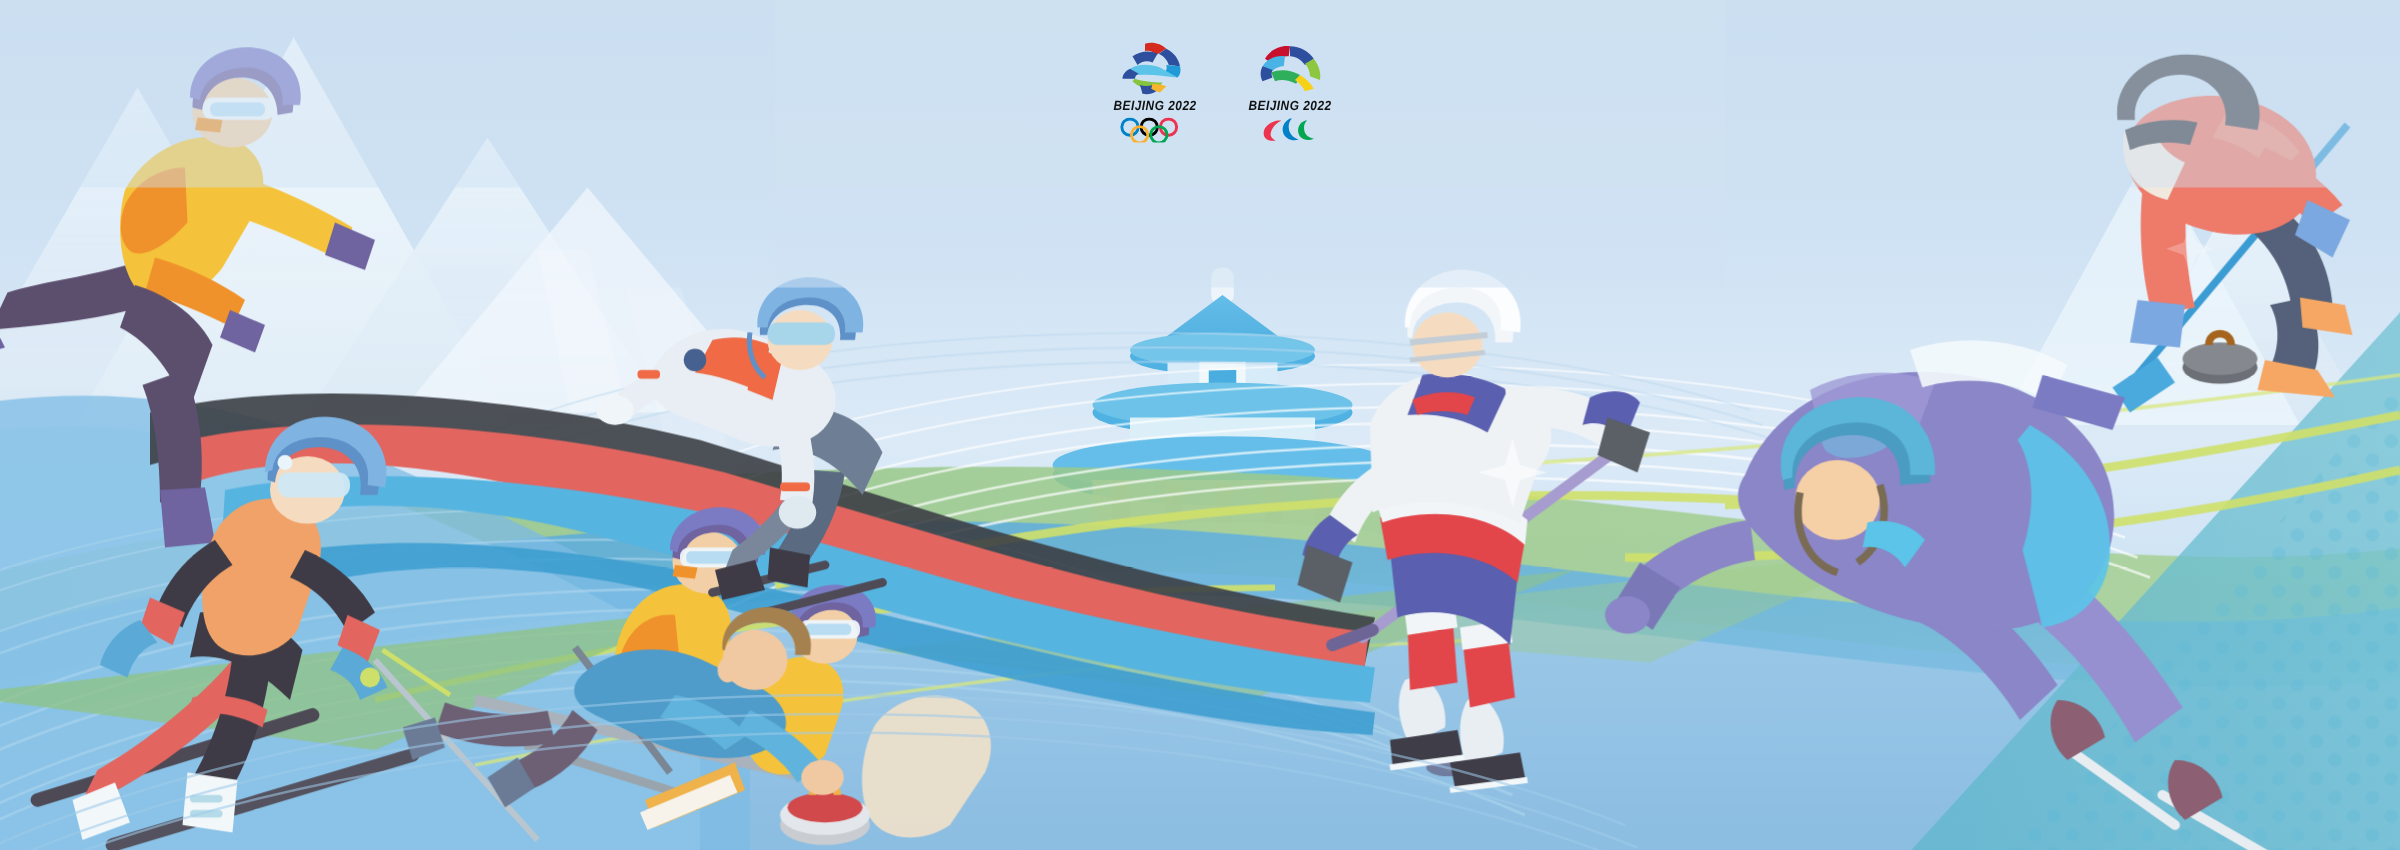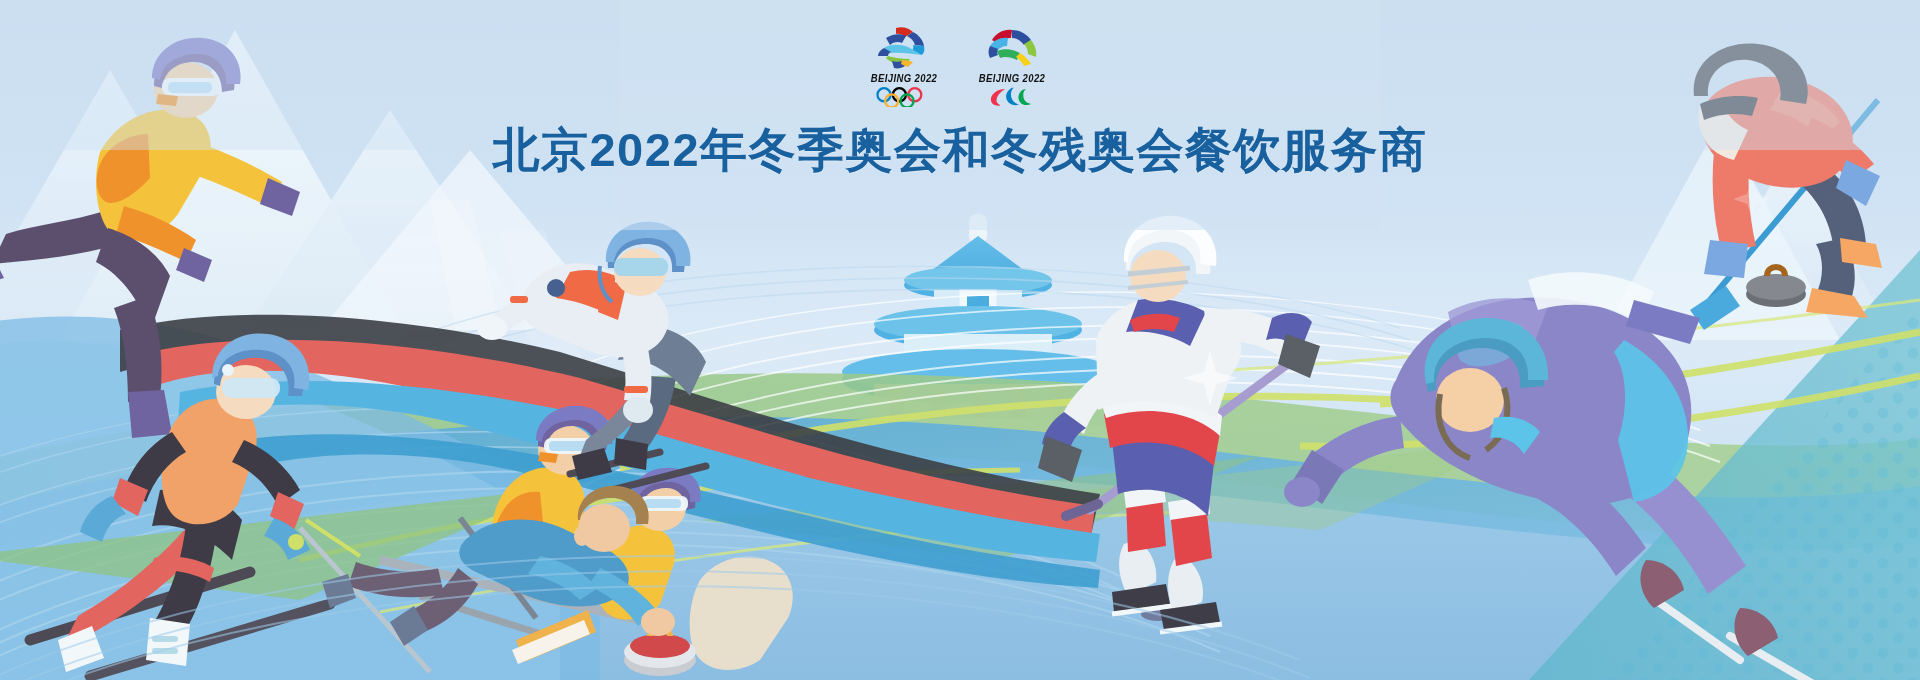--- a/index.html
+++ b/index.html
@@ -10,23 +10,23 @@
   }
   #banner {
     position:relative;
     width:1920px; height:680px;
     overflow:hidden;
     background:linear-gradient(180deg,#c9ddf0 0%,#cfe2f3 28%,#d6e8f6 48%,#cfe4f4 70%,#c2dcf0 100%);
   }
   #art { position:absolute; inset:0; width:1920px; height:680px; }
 
   .logos {
-    position:absolute; left:858px; top:24px;
+    position:absolute; left:878px; top:24px;
     width:200px; height:96px;
-    display:flex; align-items:flex-start; justify-content:space-between;
+    display:flex; align-items:center; justify-content:space-between;
   }
   .logo-block { width:92px; display:flex; flex-direction:column; align-items:center; }
   .logo-mark { width:64px; height:46px; }
   .logo-word {
     margin-top:3px;
     font-family:"Liberation Sans","DejaVu Sans",sans-serif;
     font-weight:700; font-style:italic;
     font-size:9.5px; letter-spacing:0.4px;
     color:#111; white-space:nowrap;
     transform:scaleY(1.12);
@@ -541,15 +541,14 @@
       <div class="logo-word">BEIJING 2022</div>
       <svg class="logo-emblem" viewBox="0 0 78 26" xmlns="http://www.w3.org/2000/svg">
         <path d="M26 3 C16 5 10 12 12 19 C13 23 18 25 24 24 C20 22 18 19 19 16 C20 11 24 6 30 3 Z" fill="#ee334e"></path>
         <path d="M39 1 C33 4 30 10 32 16 C34 22 41 25 48 23 C42 21 39 17 38 13 C37 8 38 4 41 1 Z" fill="#0081c8"></path>
         <path d="M55 3 C49 5 46 11 48 17 C50 23 57 25 64 22 C58 21 55 18 54 14 C53 9 54 5 57 3 Z" fill="#00a651"></path>
       </svg>
     </div>
 
   </div>
 
-  <div class="title">北京2022年冬季奥会和冬残奥会餐饮服务商</div>
 
 </div>
 
 </body></html>

